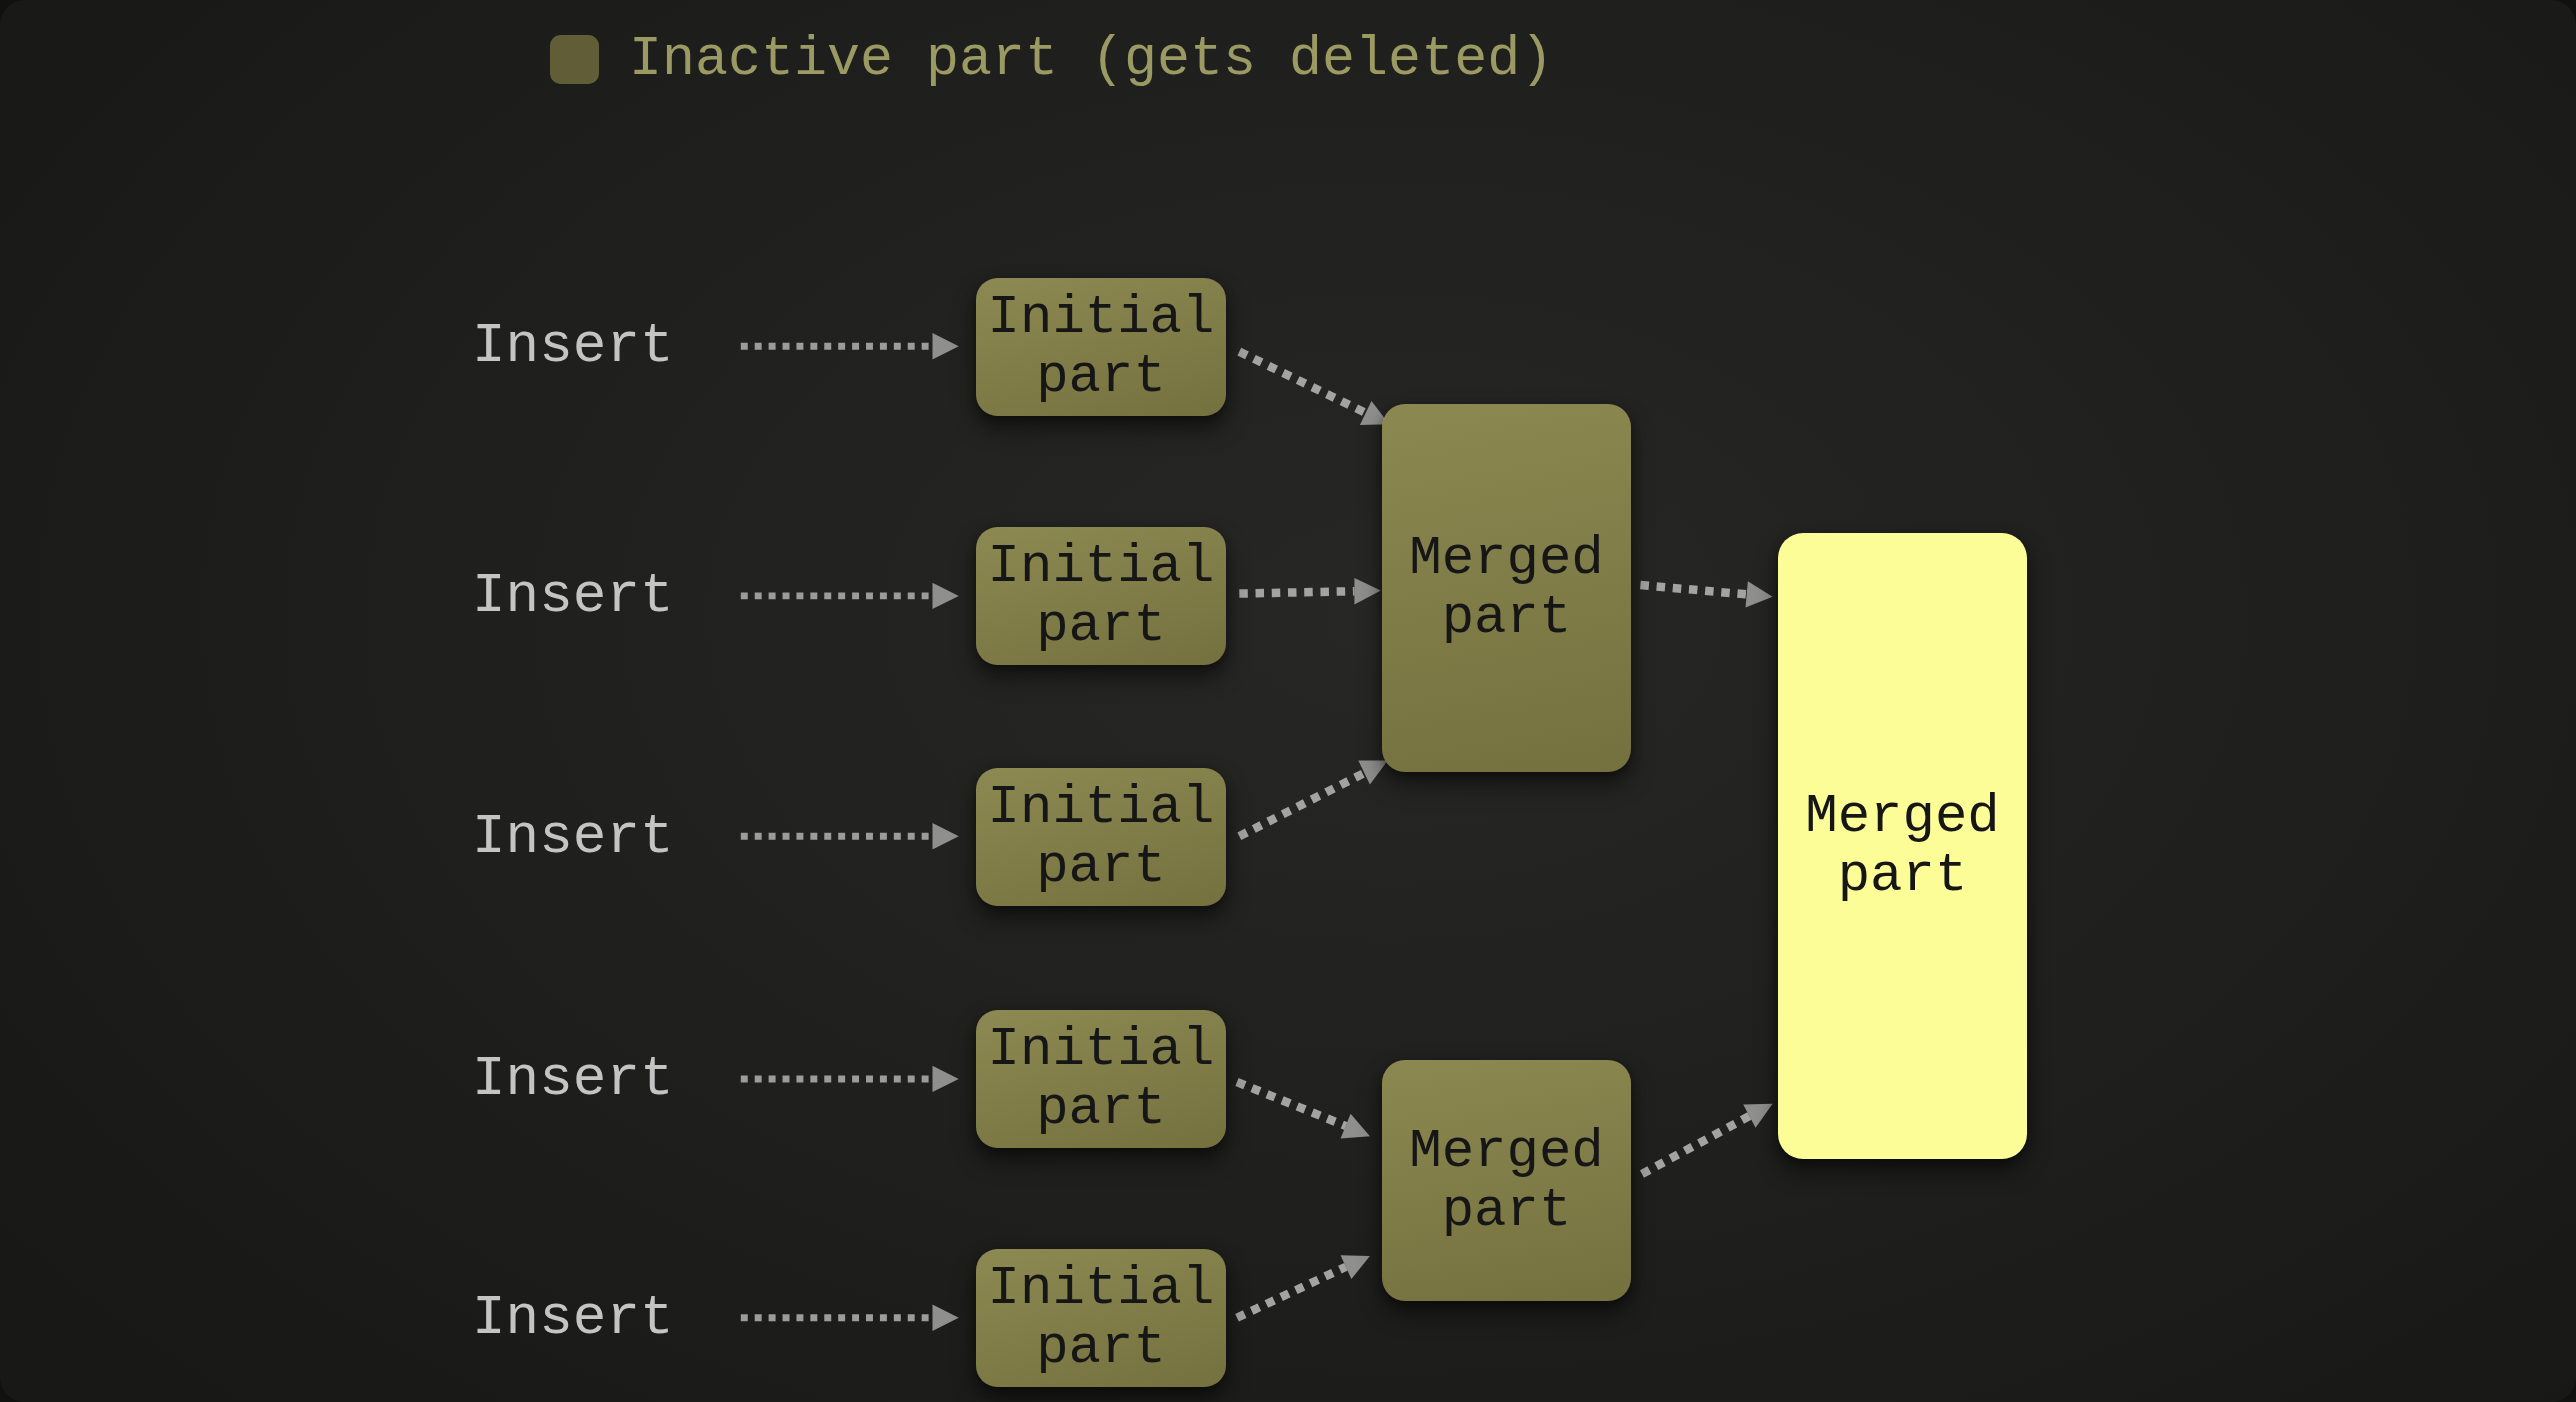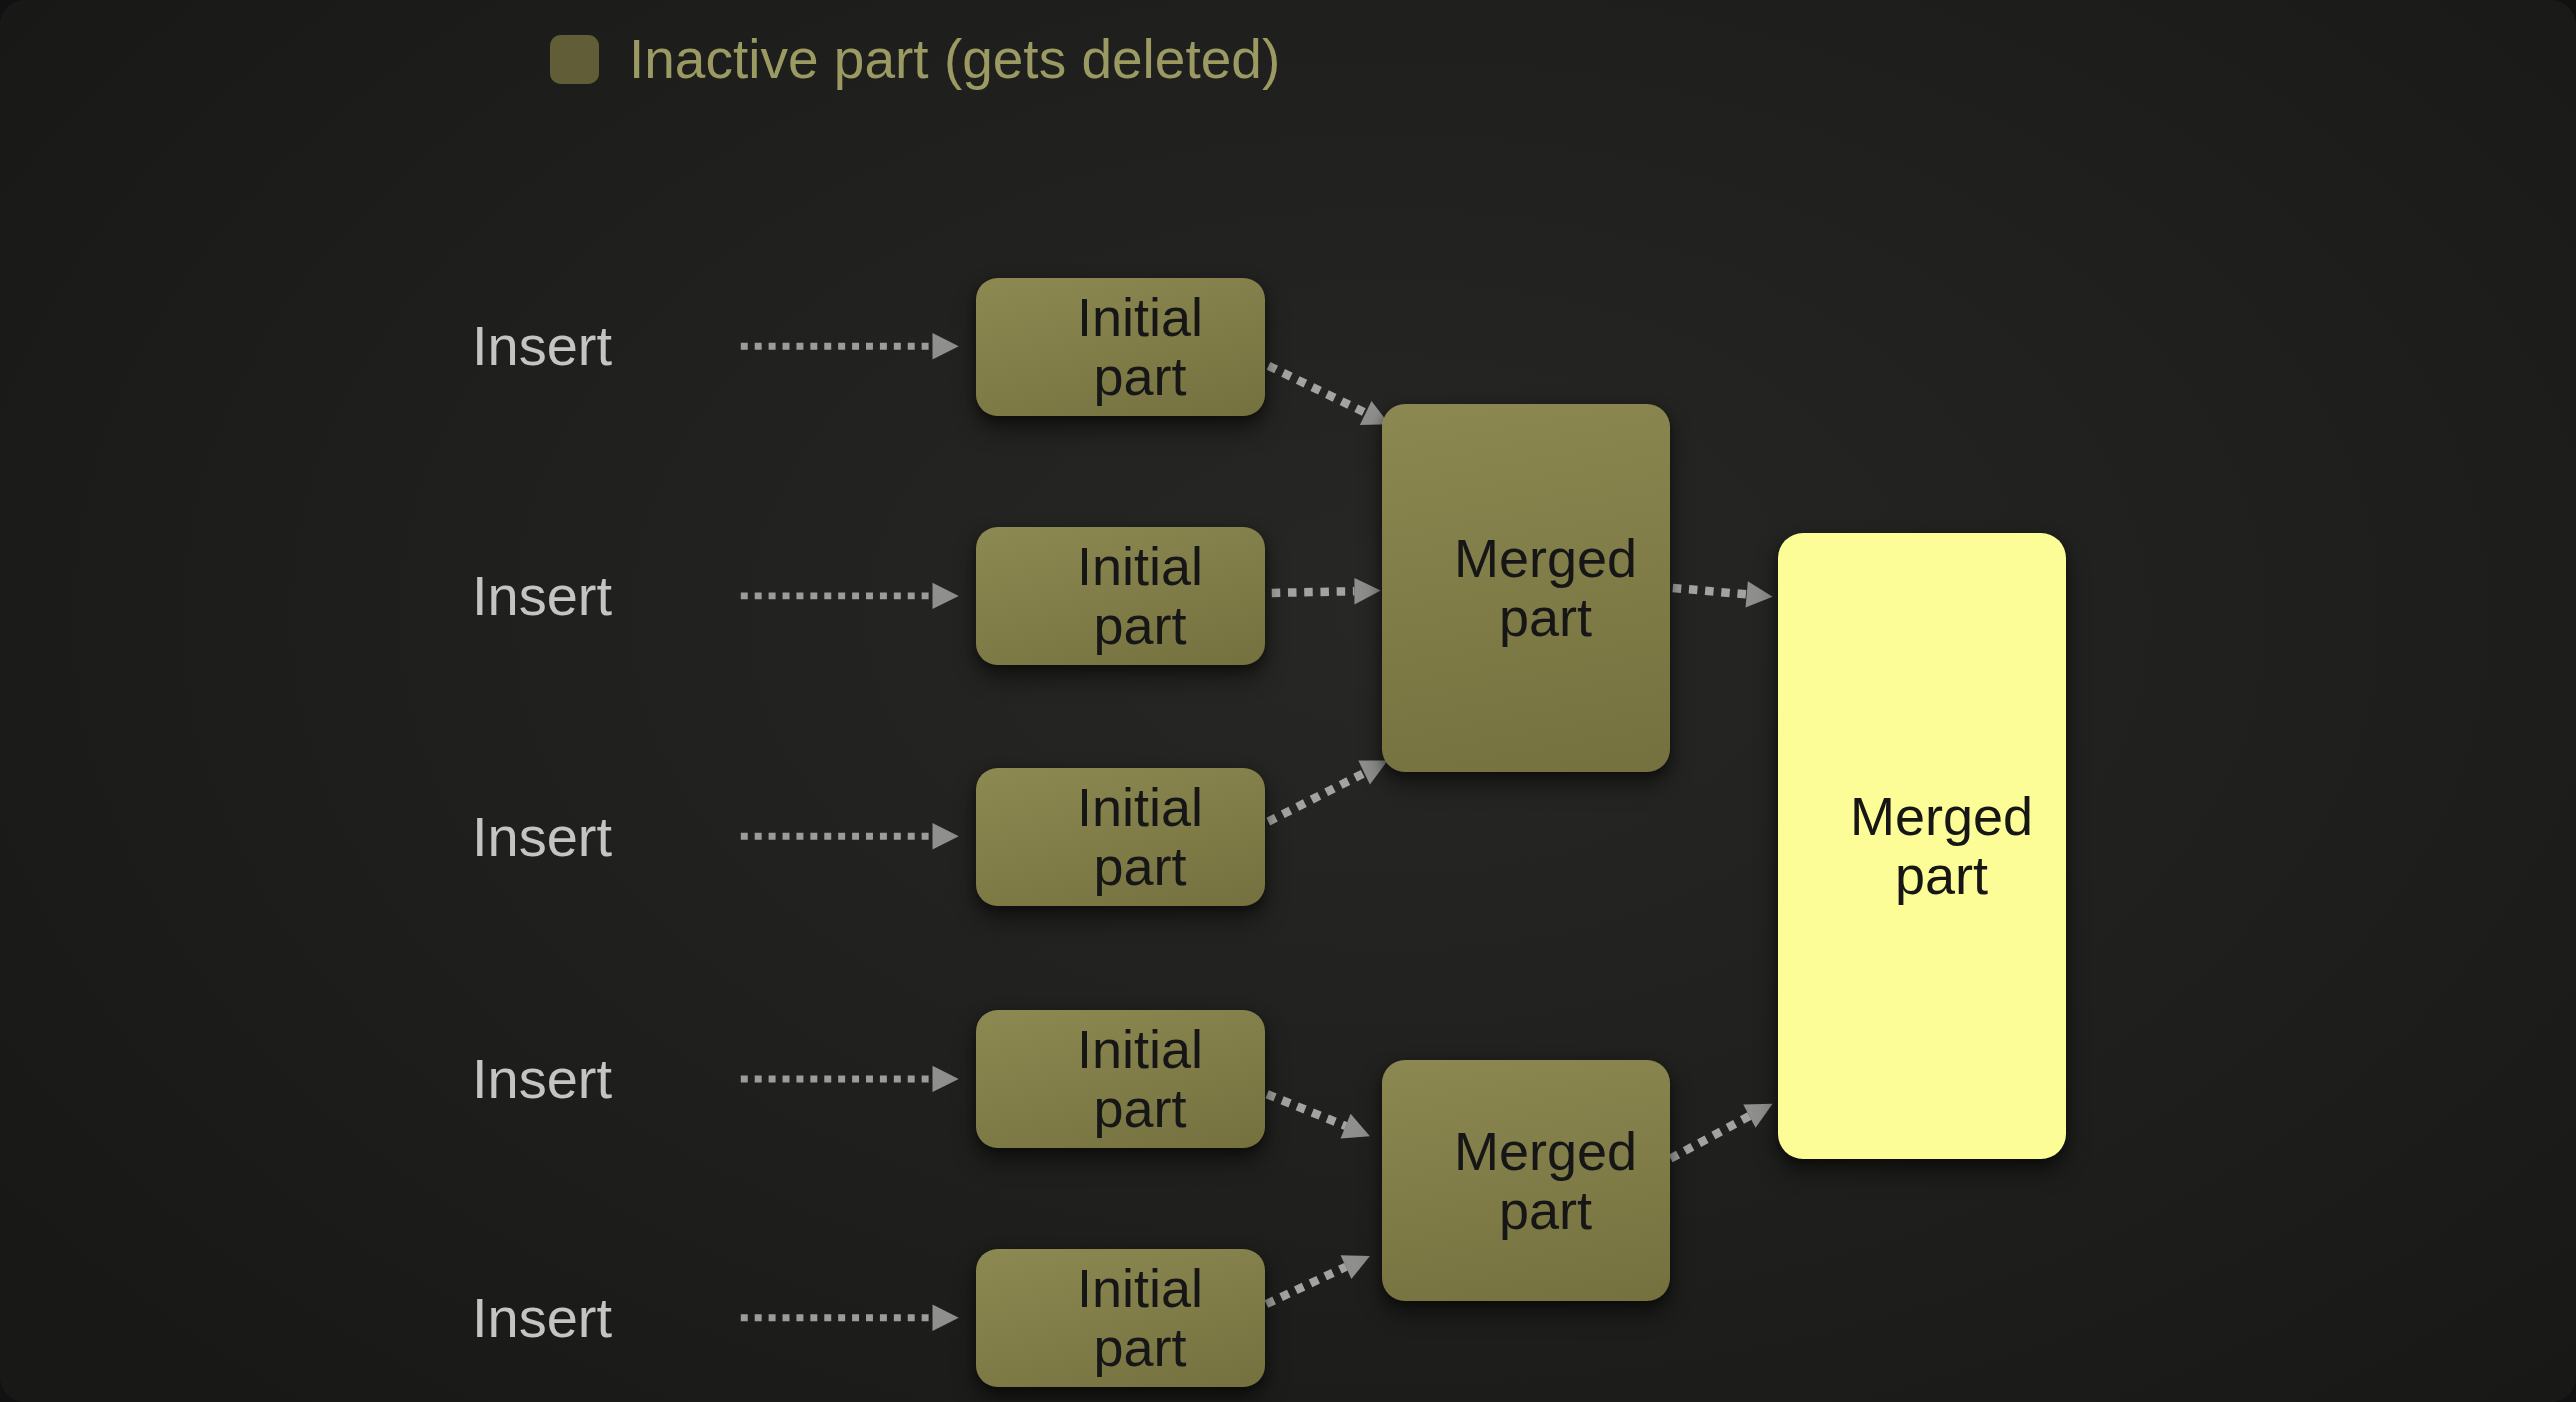--- a/index.html
+++ b/index.html
@@ -1,21 +1,21 @@
 <!DOCTYPE html>
 <html style="font-size:12.4px"><head>
 <meta charset="utf-8">
 <style>
   html,body{margin:0;padding:0;background:#111;}
   .canvas{
     position:relative;
     width:2576px;height:1402px;
     overflow:hidden;
     background:radial-gradient(1701px 1082px at 54% 44%, #272725 0%, #1f1f1e 55%, #181817 100%);
-    font-family:Liberation Sans, sans-serif;
+    font-family:Liberation Mono, monospace;
     border-radius:25px;
   }
 
   
   .legend{position:absolute;left:0;top:0;width:100%;height:124px;}
   .legend-item{position:absolute;display:flex;align-items:center;}
   .legend-swatch{width:49px;height:49px;border-radius:10.8px;flex:0 0 auto;}
   .legend-label{font-size:55px;line-height:49px;white-space:nowrap;margin-left:30px;}
   .legend-item.inactive{left:550px;top:35px;}
   .legend-item.active{left:1409px;top:35px;}
@@ -26,21 +26,20 @@
     font-size:56px;line-height:62px;
     color:#c4c4c4;white-space:nowrap;
   }
 
   
   .node{
     position:absolute;display:flex;flex-direction:column;
     align-items:center;justify-content:center;
     color:#161616;font-size:54px;line-height:59px;text-align:center;
     box-shadow:0 12.4px 23px rgba(0,0,0,0.45), 0 3.9px 9.3px rgba(0,0,0,0.35);
-    padding-left:39px;
   }
   .node .box-line{display:block;}
   .node.initial{
     left:976px;width:250px;height:138px;border-radius:21.6px;
     background:linear-gradient(165deg,#8c8952 0%,#74713f 100%);
   }
   .node.merged{
     left:1382px;width:249px;border-radius:23px;
     background:linear-gradient(170deg,#8b8851 0%,#74713f 100%);
   }

